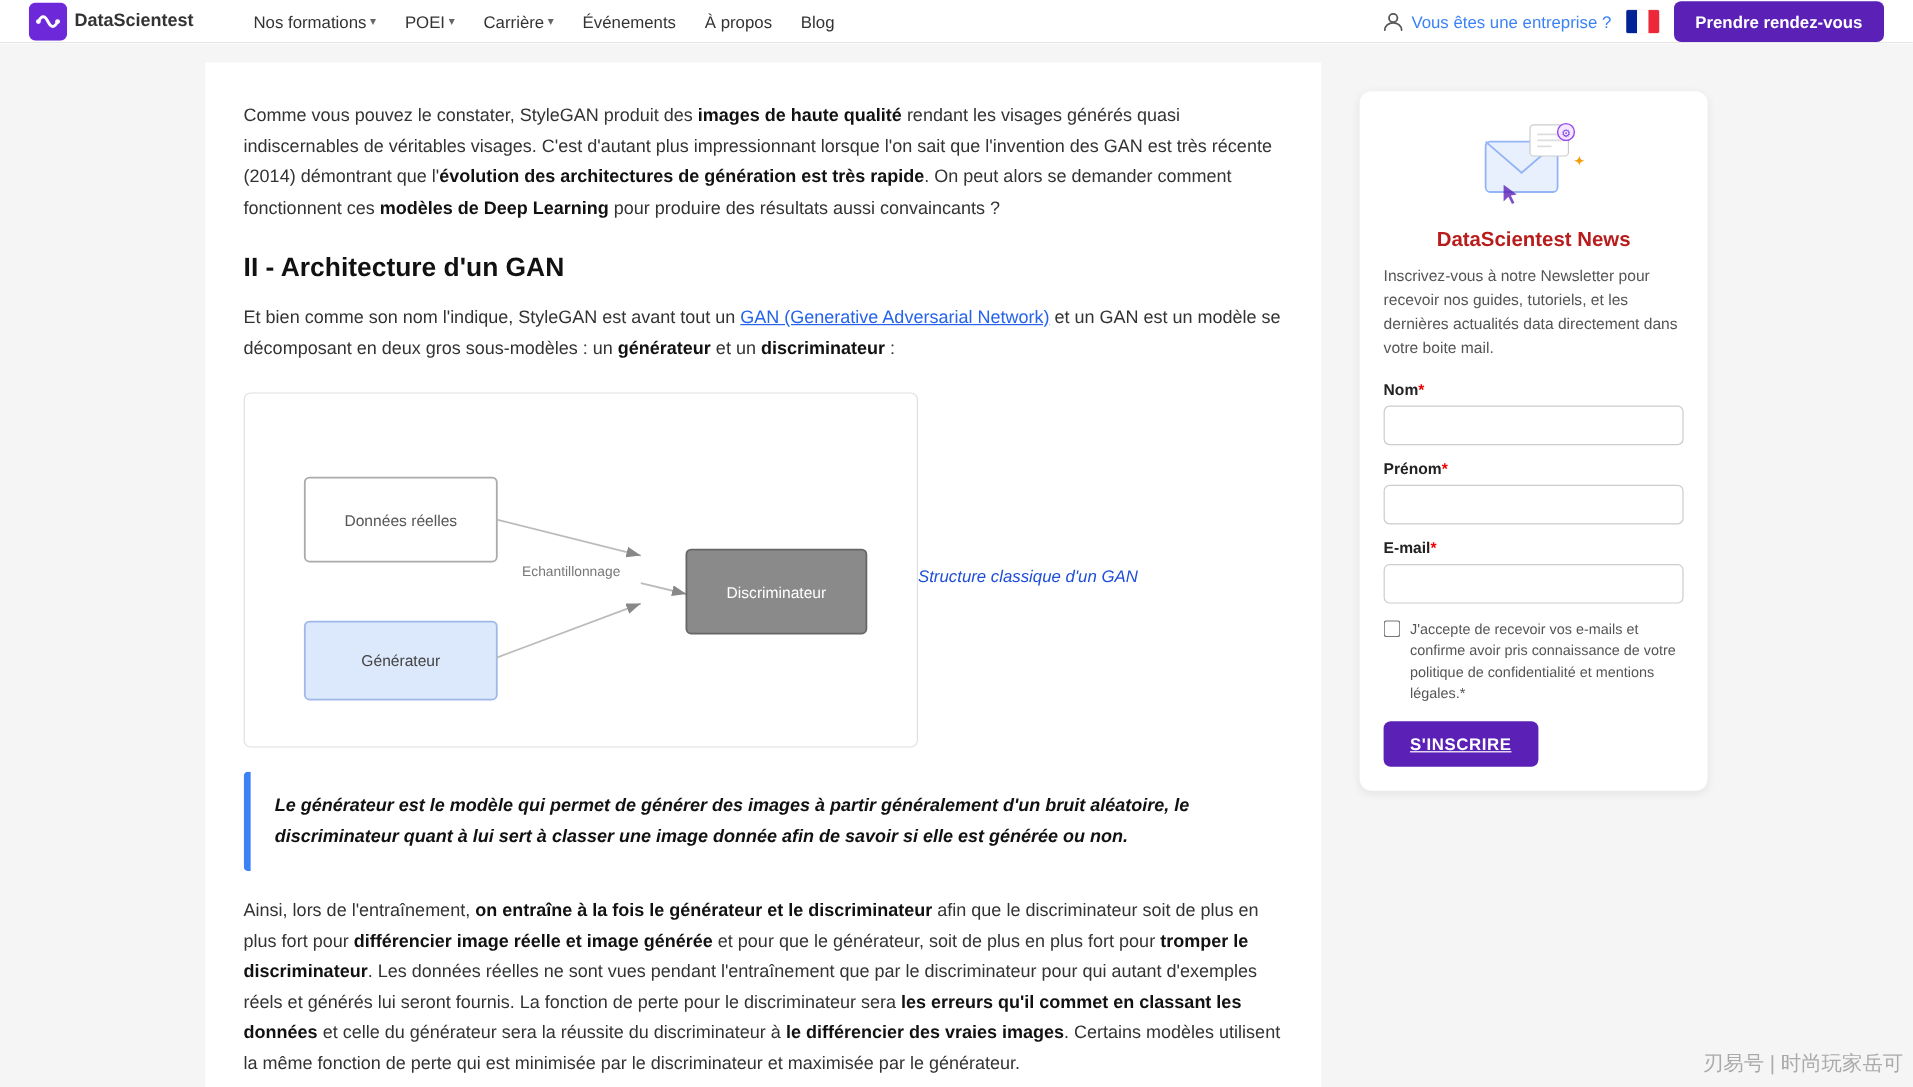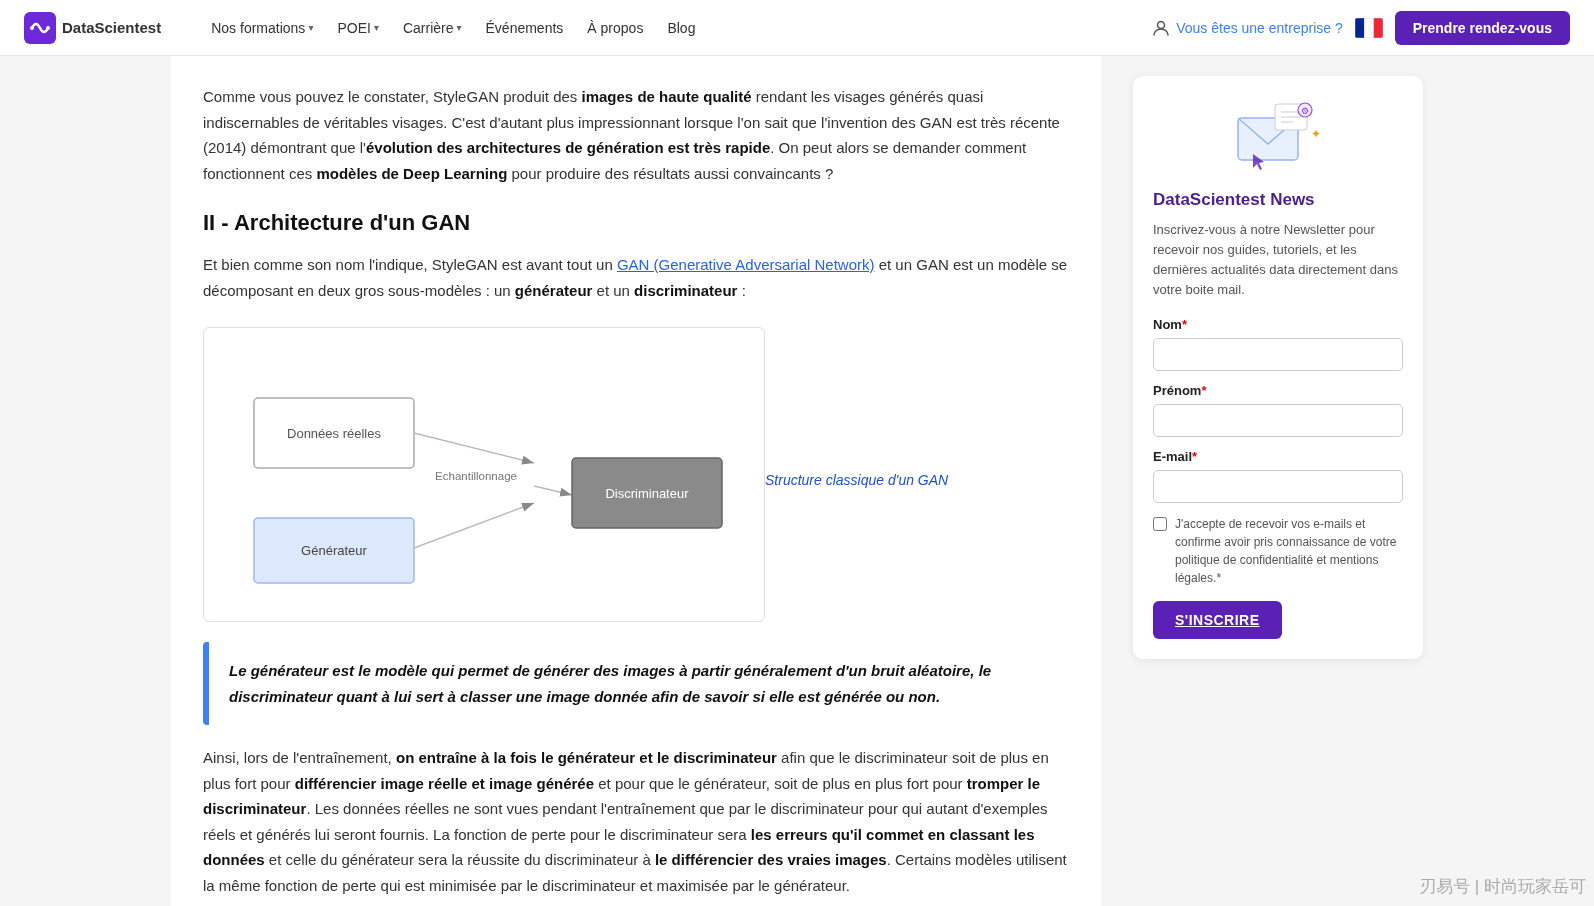--- a/index.html
+++ b/index.html
@@ -1,20 +1,20 @@
 <!DOCTYPE html>
 <html><head>
   <meta charset="utf-8">
   <style>
     * { box-sizing: border-box; margin: 0; padding: 0; }
     body { font-family: -apple-system, BlinkMacSystemFont, 'Segoe UI', Arial, sans-serif; background: #f5f5f5; color: #222; font-size: 15px; }
 
     
     .navbar {
-      position: fixed; top: 0; left: 0; right: 0; height: 56px;
+      position: fixed; top: 0; left: 0; right: 0; height: 36px;
       background: #fff; border-bottom: 1px solid #e5e5e5;
       display: flex; align-items: center; padding: 0 24px; z-index: 100;
       gap: 8px;
     }
     .navbar-logo { display: flex; align-items: center; gap: 6px; margin-right: 32px; text-decoration: none; color: #333; font-weight: 700; font-size: 15px; }
     .navbar-logo-icon { width: 32px; height: 32px; }
     .nav-links { display: flex; align-items: center; gap: 4px; flex: 1; }
     .nav-item { display: flex; align-items: center; gap: 3px; padding: 6px 10px; color: #333; font-size: 14px; text-decoration: none; cursor: pointer; border-radius: 4px; white-space: nowrap; }
     .nav-chevron { font-size: 10px; color: #666; }
     .nav-right { display: flex; align-items: center; gap: 12px; }
@@ -25,21 +25,21 @@
     
     .page-wrapper { margin-top: 52px; display: flex; max-width: 1300px; margin-left: auto; margin-right: auto; padding: 0 24px; gap: 32px; }
 
     
     .article { flex: 1; min-width: 0; padding: 32px 0; background: #fff; padding-left: 32px; padding-right: 32px; }
 
     
     .sidebar { width: 290px; flex-shrink: 0; padding: 24px 0; }
     .sidebar-card { background: #fff; border-radius: 10px; padding: 20px; box-shadow: 0 2px 8px rgba(0,0,0,0.07); }
     .sidebar-illustration { display: flex; justify-content: center; margin-bottom: 14px; }
-    .sidebar-title { font-size: 17px; font-weight: 700; color: #4c1d95; margin-bottom: 10px; }
+    .sidebar-title { font-size: 17px; font-weight: 700; color: #b91c1c; margin-bottom: 10px; text-align: center; }
     .sidebar-desc { font-size: 13px; color: #555; line-height: 1.55; margin-bottom: 16px; }
     .sidebar-label { font-size: 13px; font-weight: 600; color: #222; margin-bottom: 6px; }
     .sidebar-label .req { color: #e00; }
     .sidebar-input { width: 100%; border: 1.5px solid #ccc; border-radius: 5px; padding: 8px 10px; font-size: 13px; margin-bottom: 12px; outline: none; }
     .sidebar-checkbox-row { display: flex; gap: 8px; margin-bottom: 14px; align-items: flex-start; }
     .sidebar-checkbox { width: 14px; height: 14px; margin-top: 2px; flex-shrink: 0; }
     .sidebar-checkbox-label { font-size: 12px; color: #555; line-height: 1.5; }
     .sidebar-submit { background: #5b21b6; color: #fff; border: none; border-radius: 6px; padding: 11px 22px; font-size: 14px; font-weight: 700; cursor: pointer; letter-spacing: 0.5px; text-decoration: underline; }
 
     

